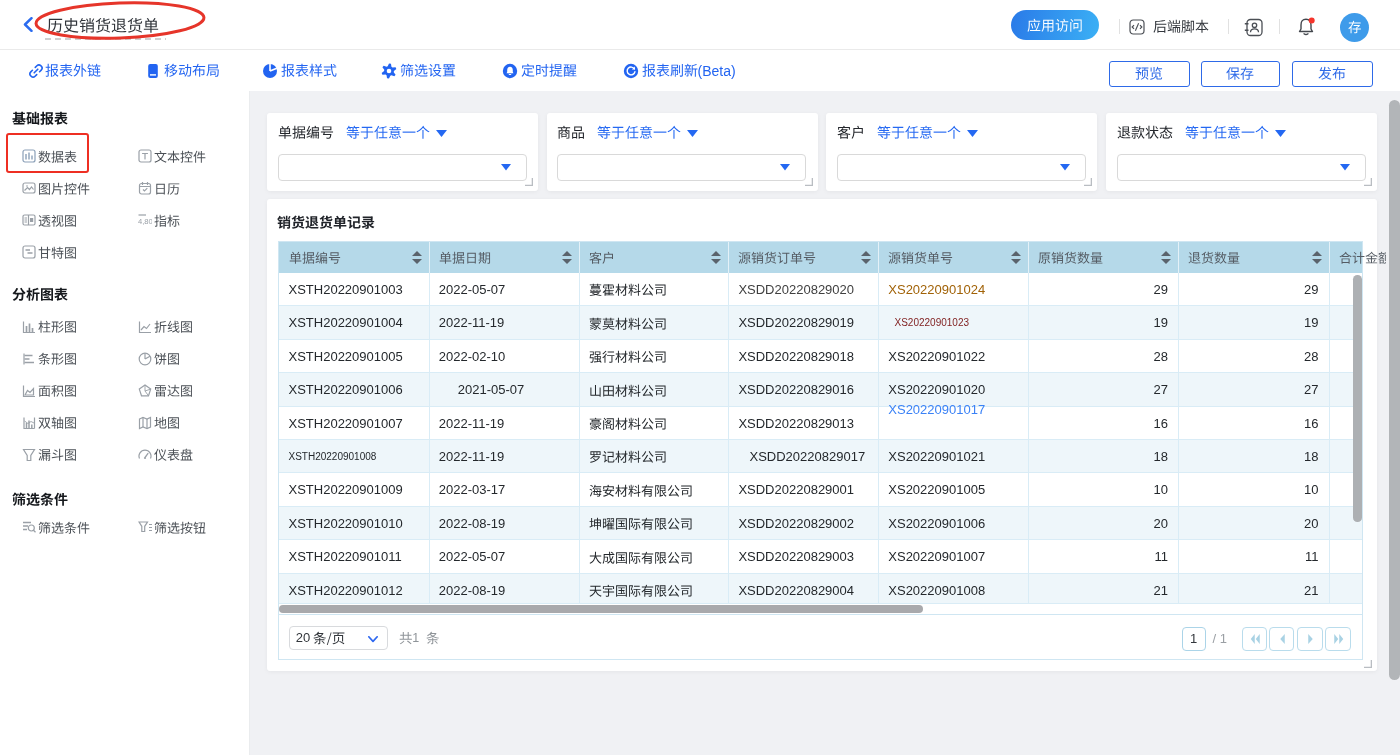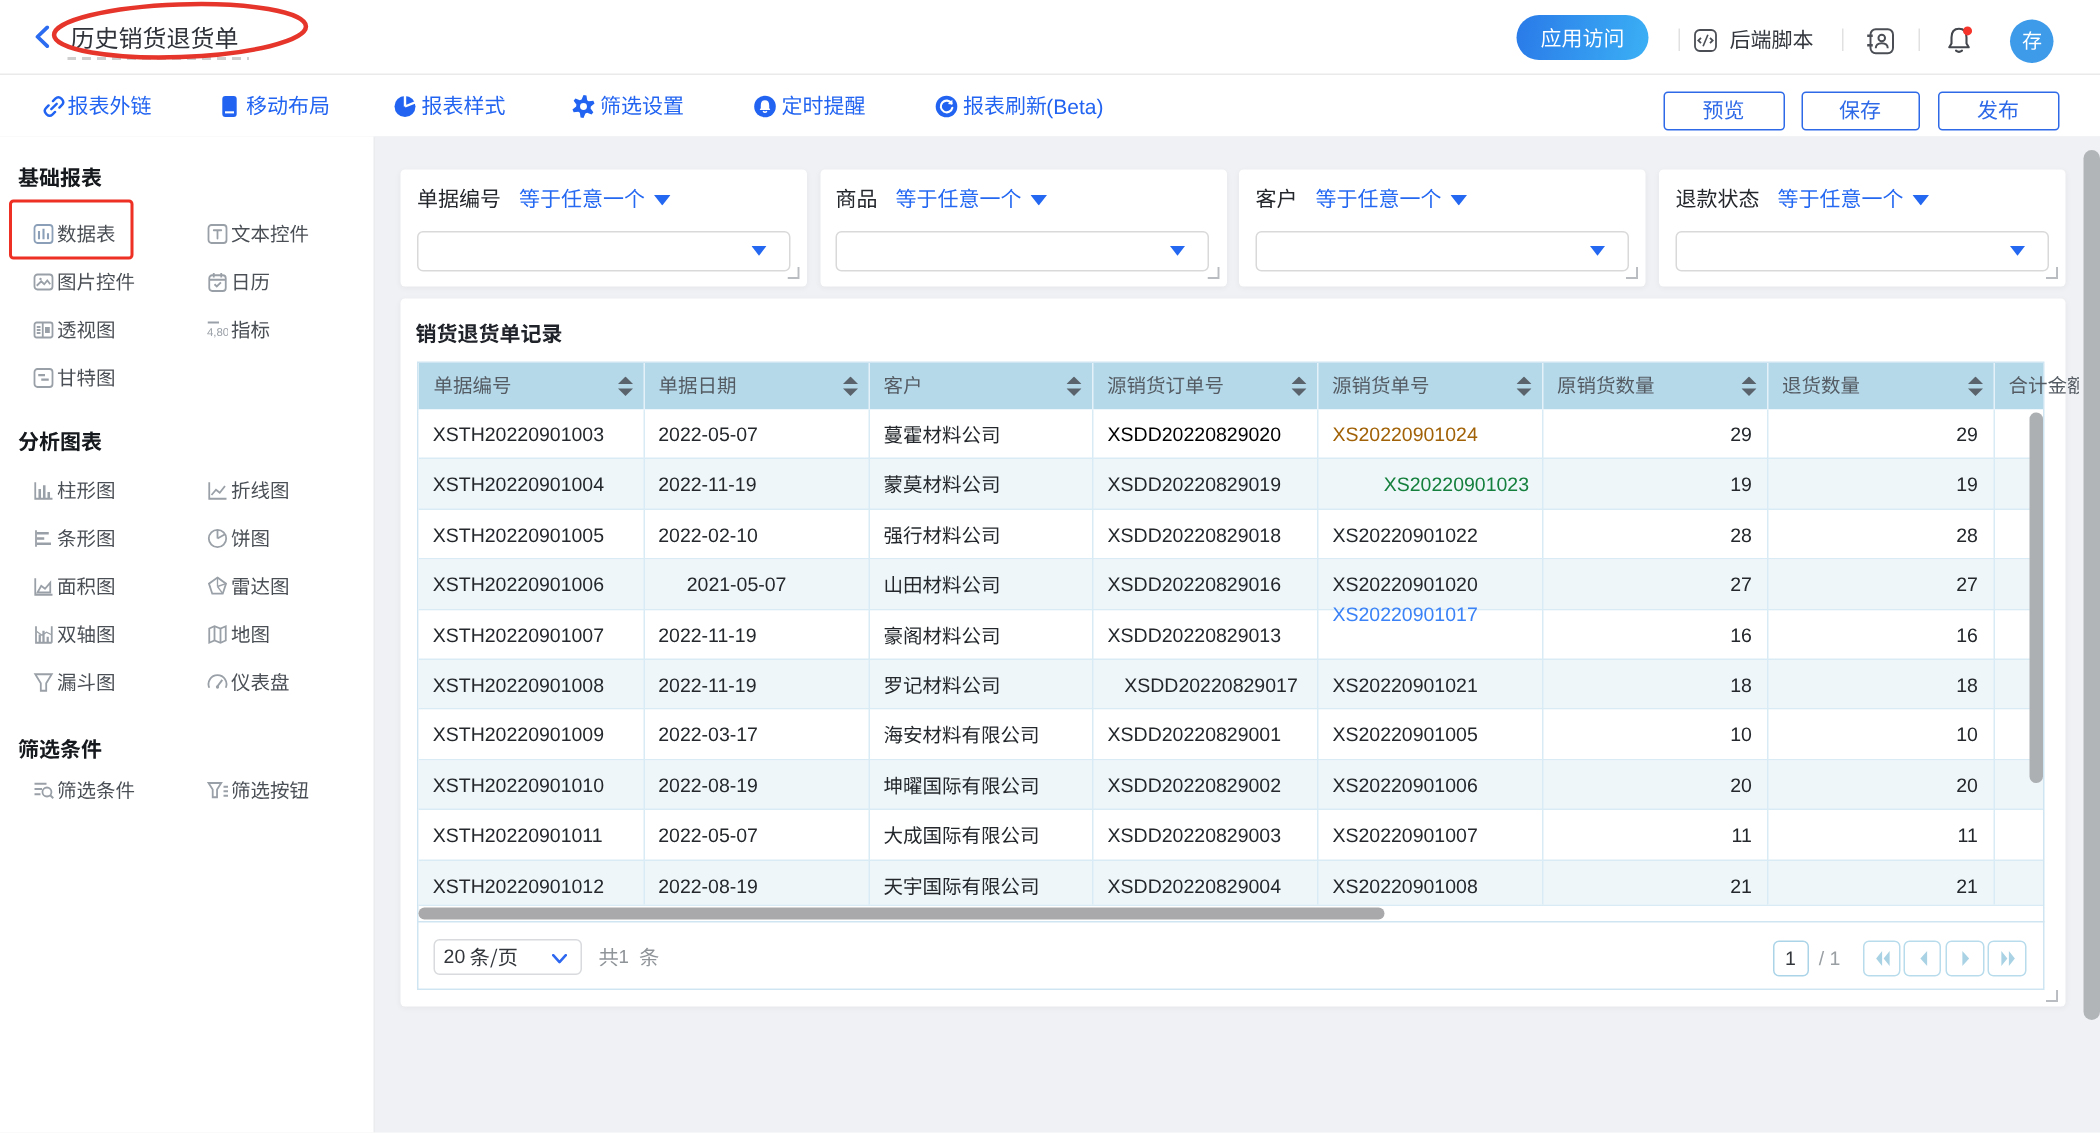--- a/index.html
+++ b/index.html
@@ -791,39 +791,39 @@
 <div style="position:absolute;left:310.1px;top:41.4px;"><svg width="78.0" height="13.5" style="" viewBox="0 0 78.0 13.5">
         <g fill="#24282c" transform="translate(0,11.70) scale(0.0130,-0.0130)">
           <use href="#c113" x="0"></use>
           <use href="#c114" x="1000"></use>
           <use href="#c115" x="2000"></use>
           <use href="#c116" x="3000"></use>
           <use href="#c117" x="4000"></use>
           <use href="#c118" x="5000"></use>
         </g>
       </svg></div>
-<div style="position:absolute;left:459.9px;top:38.5px;font-size:13.0px;line-height:19.5px;color:#000000;white-space:pre;">XSDD20220829020</div>
+<div style="position:absolute;left:459.9px;top:38.5px;font-size:13.0px;line-height:19.5px;color:#404040;white-space:pre;">XSDD20220829020</div>
 <div style="position:absolute;left:609.8px;top:38.5px;font-size:13.0px;line-height:19.5px;color:#a16207;white-space:pre;">XS20220901024</div>
 <div style="position:absolute;left:749.5px;top:38.5px;font-size:13.0px;line-height:19.5px;color:#24282c;white-space:pre;width:139.9px;text-align:right;">29</div>
 <div style="position:absolute;left:899.4px;top:38.5px;font-size:13.0px;line-height:19.5px;color:#24282c;white-space:pre;width:140.7px;text-align:right;">29</div>
 <div class="abs" style="left:0;top:64.9px;width:1083.5px;height:33.4px;background:#eef6fa;border-bottom:1px solid #d9ecf6;box-sizing:border-box;"></div>
 <div style="position:absolute;left:10.0px;top:71.9px;font-size:13.0px;line-height:19.5px;color:#24282c;white-space:pre;">XSTH20220901004</div>
 <div style="position:absolute;left:160.3px;top:71.9px;font-size:13.0px;line-height:19.5px;color:#24282c;white-space:pre;">2022-11-19</div>
 <div style="position:absolute;left:310.1px;top:74.8px;"><svg width="78.0" height="13.5" style="" viewBox="0 0 78.0 13.5">
         <g fill="#24282c" transform="translate(0,11.70) scale(0.0130,-0.0130)">
           <use href="#c119" x="0"></use>
           <use href="#c120" x="1000"></use>
           <use href="#c115" x="2000"></use>
           <use href="#c116" x="3000"></use>
           <use href="#c117" x="4000"></use>
           <use href="#c118" x="5000"></use>
         </g>
       </svg></div>
 <div style="position:absolute;left:459.9px;top:71.9px;font-size:13.0px;line-height:19.5px;color:#24282c;white-space:pre;">XSDD20220829019</div>
-<div style="position:absolute;left:644px;top:71.9px;font-size:13.0px;line-height:19.5px;color:#15803d;white-space:pre;">XS20220901023</div>
+<div style="position:absolute;left:616px;top:71.9px;font-size:10px;line-height:19.5px;color:#7f1d1d;white-space:pre;">XS20220901023</div>
 <div style="position:absolute;left:749.5px;top:71.9px;font-size:13.0px;line-height:19.5px;color:#24282c;white-space:pre;width:139.9px;text-align:right;">19</div>
 <div style="position:absolute;left:899.4px;top:71.9px;font-size:13.0px;line-height:19.5px;color:#24282c;white-space:pre;width:140.7px;text-align:right;">19</div>
 <div class="abs" style="left:0;top:98.3px;width:1083.5px;height:33.4px;background:#ffffff;border-bottom:1px solid #d9ecf6;box-sizing:border-box;"></div>
 <div style="position:absolute;left:10.0px;top:105.2px;font-size:13.0px;line-height:19.5px;color:#24282c;white-space:pre;">XSTH20220901005</div>
 <div style="position:absolute;left:160.3px;top:105.2px;font-size:13.0px;line-height:19.5px;color:#24282c;white-space:pre;">2022-02-10</div>
 <div style="position:absolute;left:310.1px;top:108.2px;"><svg width="78.0" height="13.5" style="" viewBox="0 0 78.0 13.5">
         <g fill="#24282c" transform="translate(0,11.70) scale(0.0130,-0.0130)">
           <use href="#c121" x="0"></use>
           <use href="#c122" x="1000"></use>
           <use href="#c115" x="2000"></use>
@@ -864,21 +864,21 @@
           <use href="#c116" x="3000"></use>
           <use href="#c117" x="4000"></use>
           <use href="#c118" x="5000"></use>
         </g>
       </svg></div>
 <div style="position:absolute;left:459.9px;top:172.0px;font-size:13.0px;line-height:19.5px;color:#24282c;white-space:pre;">XSDD20220829013</div>
 <div style="position:absolute;left:609.8px;top:158px;font-size:13.0px;line-height:19.5px;color:#3b82f6;white-space:pre;">XS20220901017</div>
 <div style="position:absolute;left:749.5px;top:172.0px;font-size:13.0px;line-height:19.5px;color:#24282c;white-space:pre;width:139.9px;text-align:right;">16</div>
 <div style="position:absolute;left:899.4px;top:172.0px;font-size:13.0px;line-height:19.5px;color:#24282c;white-space:pre;width:140.7px;text-align:right;">16</div>
 <div class="abs" style="left:0;top:198.5px;width:1083.5px;height:33.4px;background:#eef6fa;border-bottom:1px solid #d9ecf6;box-sizing:border-box;"></div>
-<div style="position:absolute;left:10.0px;top:205.4px;font-size:13.0px;line-height:19.5px;color:#24282c;white-space:pre;">XSTH20220901008</div>
+<div style="position:absolute;left:10.0px;top:205.4px;font-size:10px;line-height:19.5px;color:#24282c;white-space:pre;">XSTH20220901008</div>
 <div style="position:absolute;left:160.3px;top:205.4px;font-size:13.0px;line-height:19.5px;color:#24282c;white-space:pre;">2022-11-19</div>
 <div style="position:absolute;left:310.1px;top:208.4px;"><svg width="78.0" height="13.5" style="" viewBox="0 0 78.0 13.5">
         <g fill="#24282c" transform="translate(0,11.70) scale(0.0130,-0.0130)">
           <use href="#c127" x="0"></use>
           <use href="#c128" x="1000"></use>
           <use href="#c115" x="2000"></use>
           <use href="#c116" x="3000"></use>
           <use href="#c117" x="4000"></use>
           <use href="#c118" x="5000"></use>
         </g>

